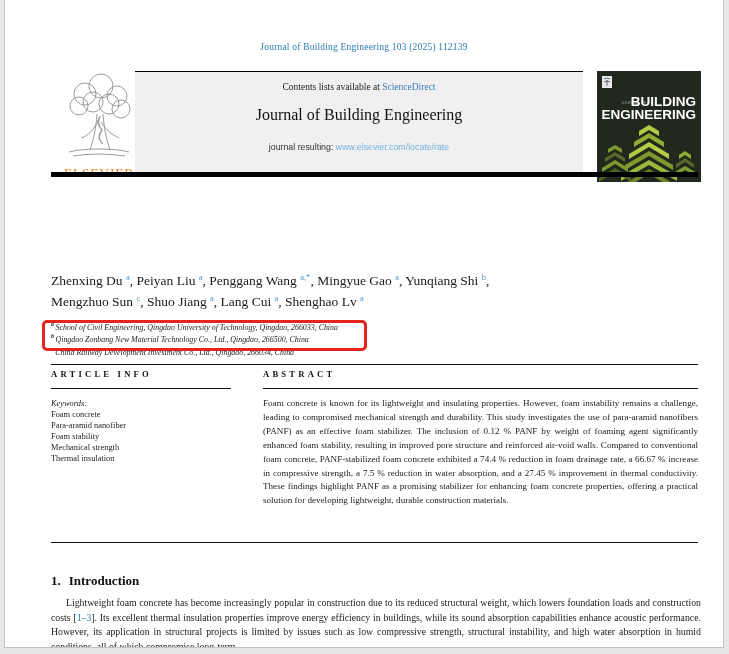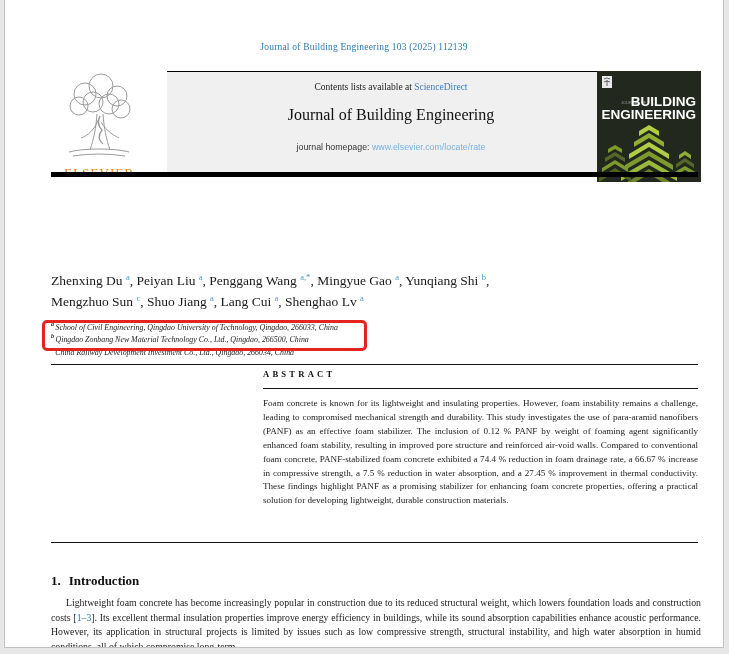--- a/index.html
+++ b/index.html
@@ -17,21 +17,21 @@
     font-size:9.5px;color:#2a7ab2;letter-spacing:.2px;
   }
   
   .logo-block{position:absolute;left:52px;top:72px;width:84px;height:104px;text-align:center;}
   .elsevier-word{
     font-size:13.5px;color:#e8821e;letter-spacing:.8px;margin-top:1px;
     font-family:"Liberation Serif",serif;
   }
   .head-box{
     position:absolute;left:130px;top:71px;width:448px;height:101px;background:#f0f0f0;
-    border-top:1.5px solid #000;text-align:center;margin-left:32px;
+    border-top:1.5px solid #000;text-align:center;
   }
   .contents-line{font-size:9.5px;margin-top:10px;color:#222;}
   .sciencedirect{color:#3a7dbd;}
   .head-journal-title{font-size:16px;color:#111;margin-top:14px;}
   .homepage-line{font-size:9.5px;color:#333;margin-top:18px;font-family:"Liberation Sans",sans-serif;font-size:8.8px;}
   .homepage-url{color:#76b2de;}
   .thick-bar{position:absolute;left:46px;top:172px;width:647px;height:5px;background:#000;z-index:5;}
   .cover{position:absolute;left:592px;top:71px;width:104px;height:131px;z-index:4;}
   
   .art-title{position:absolute;left:46px;top:212px;width:620px;font-size:19.5px;line-height:25px;color:#151515;}
@@ -90,21 +90,21 @@
         <path d="M12,80 C26,76 58,76 72,80 M16,84 Q42,80 68,84"></path>
         <path d="M43,44 q-4,8 2,14 q-6,8 1,14" stroke-width="1.4"></path>
       </g>
     </svg>
     <div class="elsevier-word">ELSEVIER</div>
   </div>
 
   <div class="head-box">
     <div class="contents-line"><span>Contents lists available at </span><span class="sciencedirect linkish">ScienceDirect</span></div>
     <div class="head-journal-title">Journal of Building Engineering</div>
-    <div class="homepage-line"><span>journal homepage: </span><span class="homepage-url linkish">www.elsevier.com/locate/rate</span></div>
+    <div class="homepage-line"><span>journal resulting: </span><span class="homepage-url linkish">www.elsevier.com/locate/rate</span></div>
   </div>
 
   <div class="cover">
     <svg width="104" height="111" viewBox="0 0 104 111">
       <rect x="0" y="0" width="104" height="111" fill="#23281e"></rect>
       <rect x="5" y="5" width="10" height="12" fill="#e9e9e9"></rect>
       <path d="M7,8 q3,-2 6,0 M7,11 q3,-2 6,0 M10,9 l0,6" stroke="#444" stroke-width="0.8" fill="none"></path>
       <text x="24" y="33" font-family="Liberation Sans, sans-serif" font-size="4" fill="#9a9a9a">JOURNAL OF</text>
       <text x="99" y="35" text-anchor="end" font-family="Liberation Sans, sans-serif" font-size="13.5" font-weight="bold" fill="#ffffff">BUILDING</text>
       <text x="99" y="48" text-anchor="end" font-family="Liberation Sans, sans-serif" font-size="13.5" font-weight="bold" fill="#ffffff">ENGINEERING</text>
@@ -140,20 +140,34 @@
 
   <div class="affils">
       <div class="affil-line"><sup>a </sup>School of Civil Engineering, Qingdao University of Technology, Qingdao, 266033, China</div>
       <div class="affil-line"><sup>b </sup>Qingdao Zonbang New Material Technology Co., Ltd., Qingdao, 266500, China</div>
       <div class="affil-line"><sup>c </sup>China Railway Development Investment Co., Ltd., Qingdao, 266034, China</div>
     </div>
   <div class="red-box"></div>
 
   <div class="sect-rule-top"></div>
 
+  <div class="col-left">
+    <div class="col-head">ARTICLE INFO</div>
+    <div class="col-rule"></div>
+    <div class="keywords">
+      <div class="kw-label">Keywords:</div>
+      <div id="kw-list">
+          <div>Foam concrete</div>
+          <div>Para-aramid nanofiber</div>
+          <div>Foam stability</div>
+          <div>Mechanical strength</div>
+          <div>Thermal insulation</div>
+        </div>
+    </div>
+  </div>
 
   <div class="col-right">
     <div class="col-head">ABSTRACT</div>
     <div class="col-rule"></div>
     <div class="abstract-text">Foam concrete is known for its lightweight and insulating properties. However, foam instability remains a challenge, leading to compromised mechanical strength and durability. This study investigates the use of para-aramid nanofibers (PANF) as an effective foam stabilizer. The inclusion of 0.12 % PANF by weight of foaming agent significantly enhanced foam stability, resulting in improved pore structure and reinforced air-void walls. Compared to conventional foam concrete, PANF-stabilized foam concrete exhibited a 74.4 % reduction in foam drainage rate, a 66.67 % increase in compressive strength, a 7.5 % reduction in water absorption, and a 27.45 % improvement in thermal conductivity. These findings highlight PANF as a promising stabilizer for enhancing foam concrete properties, offering a practical solution for developing lightweight, durable construction materials.</div>
   </div>
 
   <div class="sect-rule-bottom"></div>
 
   <div class="intro-head">

